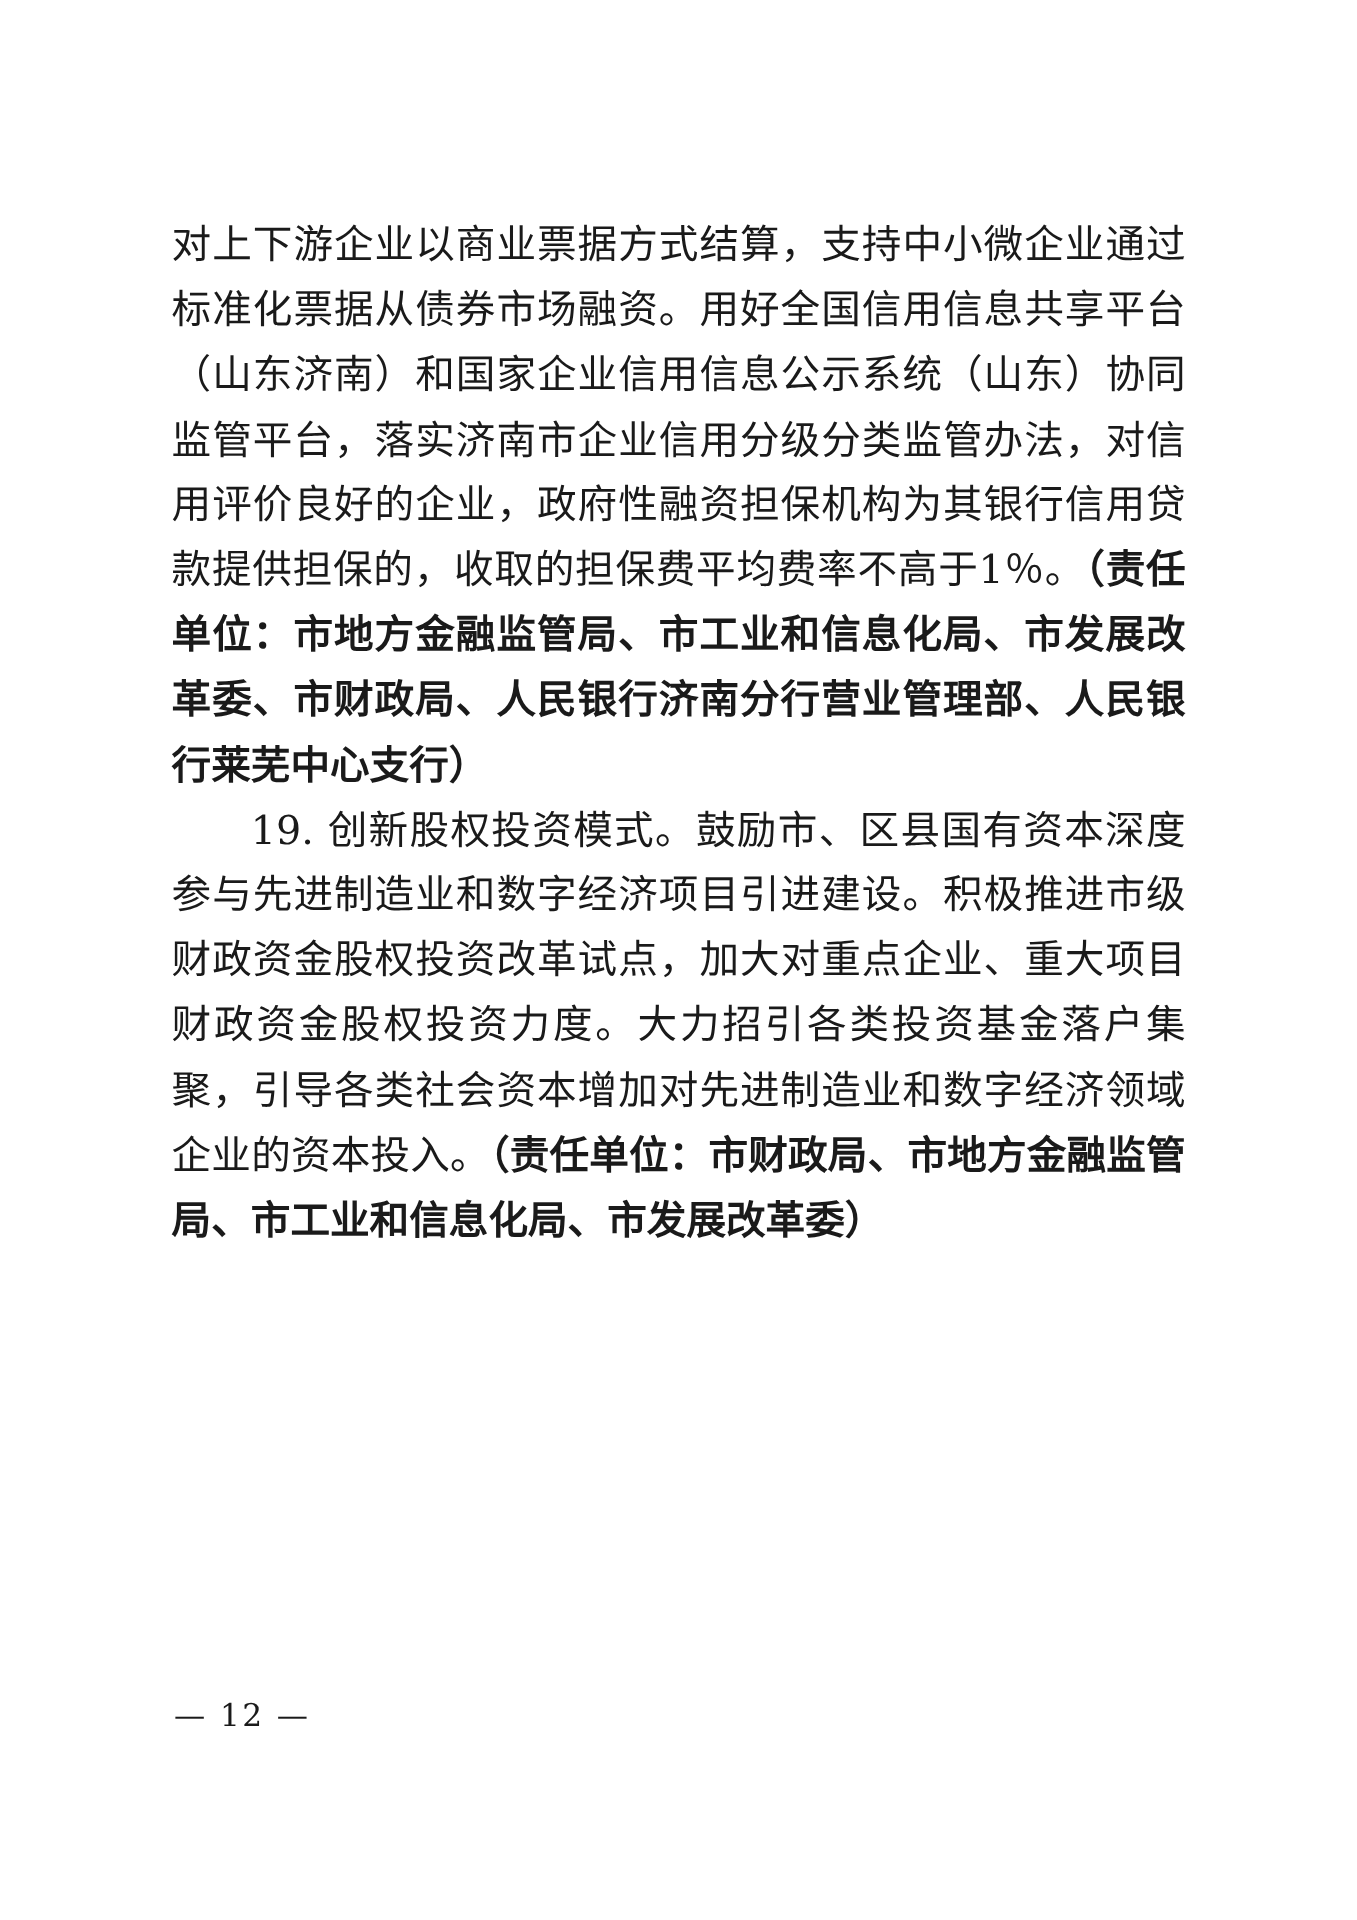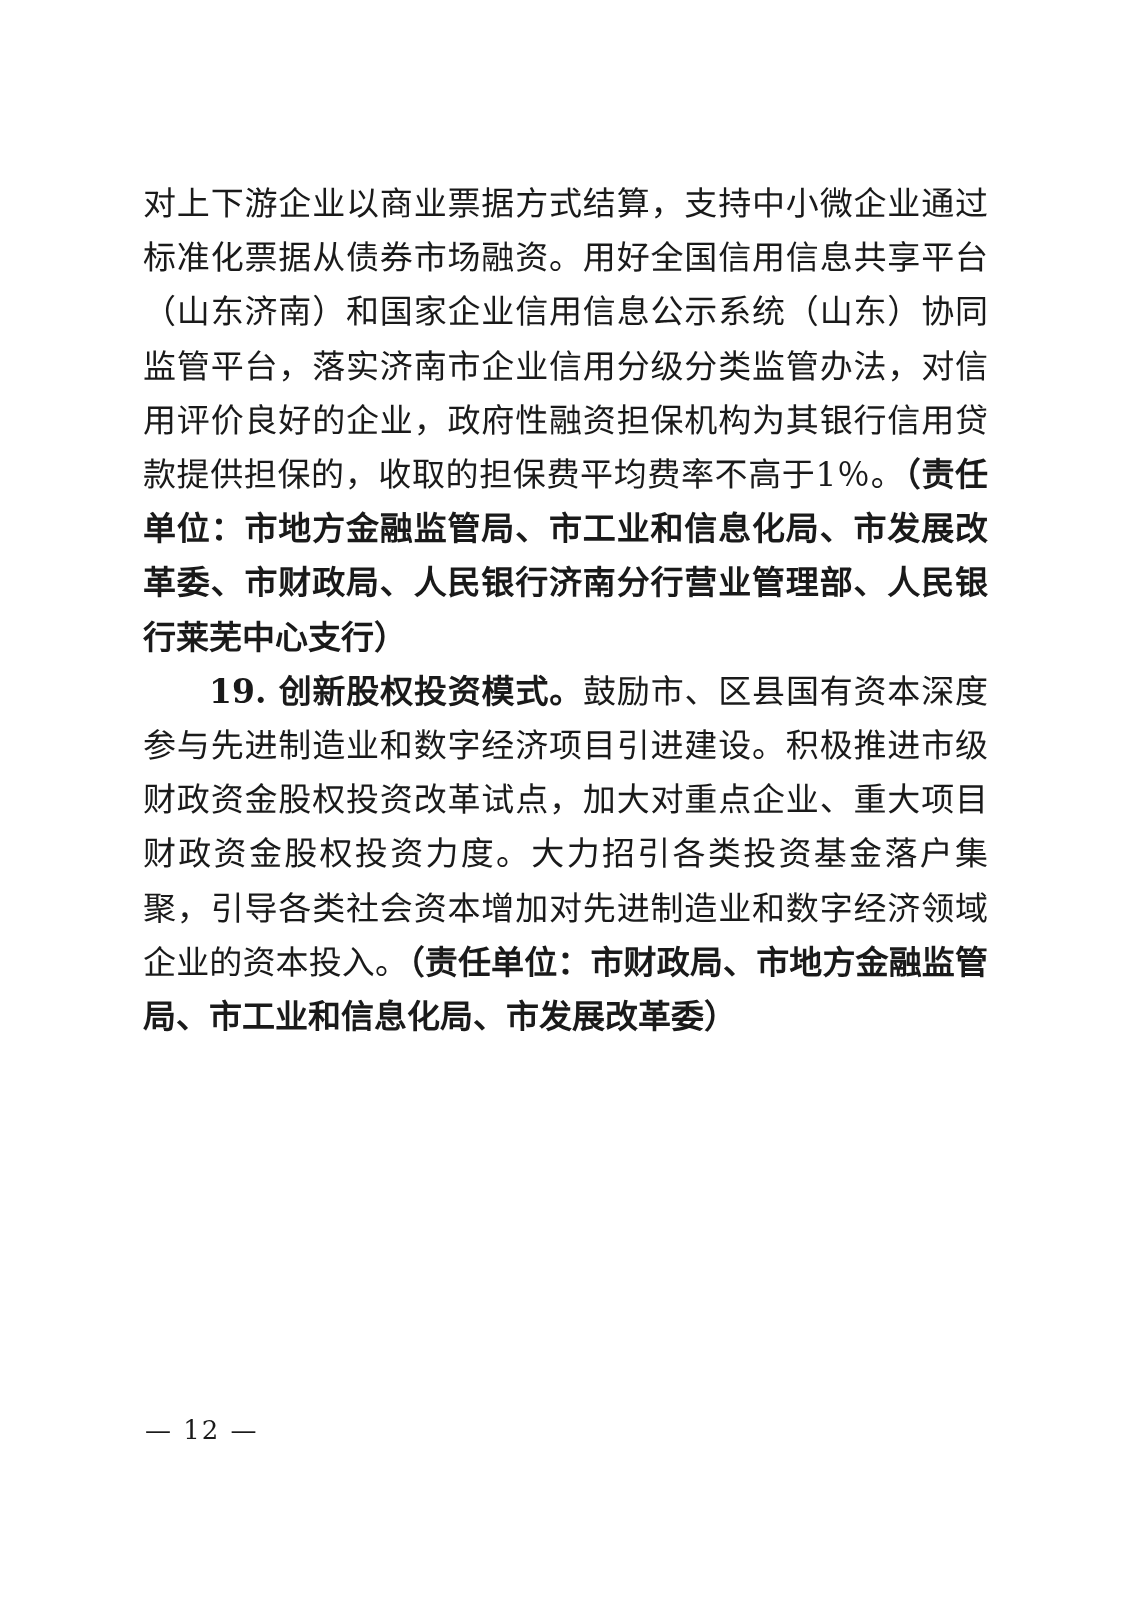--- a/index.html
+++ b/index.html
@@ -31,21 +31,21 @@
     margin: 0;
     padding: 0;
   }
   .para.indent {
     text-indent: 66px;
   }
   .run-normal {
     font-weight: normal;
   }
   .run-heading {
-    font-weight: bold;
+    font-weight: normal;
   }
   .run-emphasis {
     font-weight: bold;
   }
   .footer {
     position: absolute;
     left: 145px;
     top: 1415px;
     font-size: 26px;
     letter-spacing: 2px;

